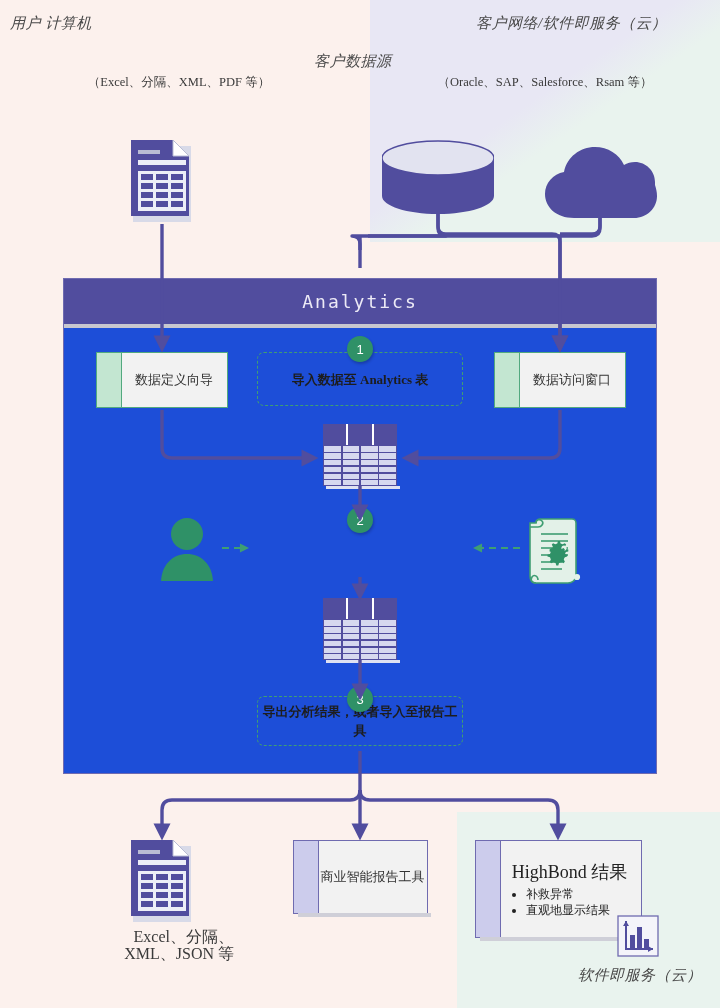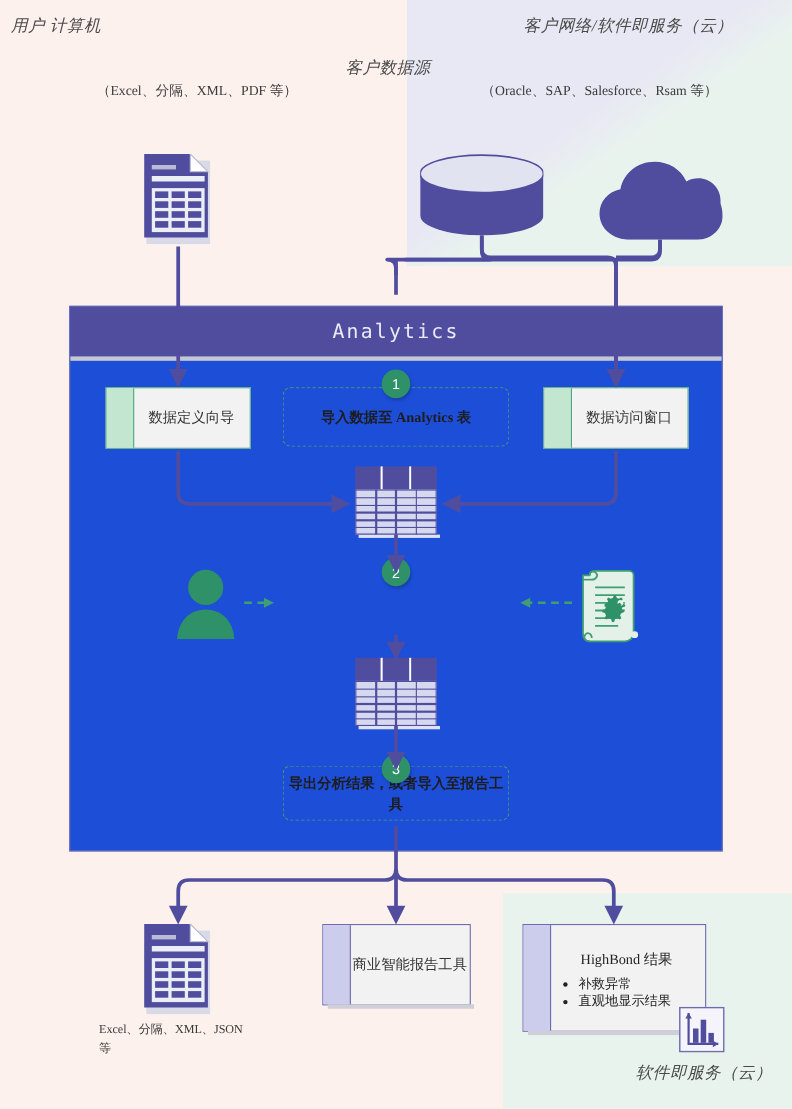--- a/index.html
+++ b/index.html
@@ -34,21 +34,21 @@
   #label-cloud-bottom{left:578px;top:966px;}
 
   
   .caption{
     font-size:12.5px;color:#3a3a3a;text-align:center;line-height:17px;
   }
   #cap-file{left:64px;top:74px;width:230px;}
   #cap-db{left:400px;top:74px;width:290px;}
   #cap-adhoc{left:100px;top:596px;width:124px;text-align:center;font-size:12.5px;}
   #cap-script{left:496px;top:596px;width:128px;text-align:center;font-size:12.5px;}
-  #cap-excel{left:90px;top:928px;width:144px;text-align:left;font-size:11px;line-height:17px;}
+  #cap-excel{left:90px;top:928px;width:144px;text-align:right;font-size:16px;line-height:17px;}
 
   
   #analytics-panel{
     left:63px;top:278px;width:594px;height:496px;
     background:#1d4ed8;border:1.4px solid #6f6bb0;box-sizing:border-box;
   }
   #analytics-header{
     position:absolute;left:0;top:0;width:100%;height:45px;
     background:#514d9e;
     display:flex;align-items:center;justify-content:center;
@@ -74,21 +74,21 @@
   .purple-box{border:1.3px solid #6f6bb0;background:#f2f2f2;}
   .purple-box .accent{background:#ccccec;border-right:1.3px solid #6f6bb0;}
   .box-shadow-bar{position:absolute;left:4px;right:-4px;bottom:-4px;height:4px;background:#cfcfd8;}
 
   #box-data-def{left:96px;top:352px;width:132px;height:56px;}
   #box-data-access{left:494px;top:352px;width:132px;height:56px;}
   #box-bi{left:293px;top:840px;width:135px;height:74px;}
   #box-highbond{left:475px;top:840px;width:167px;height:98px;}
   #box-highbond .bodytxt{padding:8px 6px 6px 28px;}
 
-  .hb-title{font-size:13px;color:#222;margin-bottom:5px;text-align:center;}
+  .hb-title{font-size:18px;color:#222;margin-bottom:5px;text-align:center;}
   .hb-list{margin:0;padding:0 0 0 22px;list-style:disc;font-size:12px;color:#222;line-height:16px;text-align:left;}
   .hb-list li{margin:0;}
 
   
   .step-box{
     box-sizing:border-box;border:1.5px dashed #3f9e72;border-radius:7px;
     background:transparent;display:flex;align-items:center;justify-content:center;
     text-align:center;font-weight:bold;font-size:13px;color:#1d1d1d;line-height:19px;
   }
   #step1-box{left:257px;top:352px;width:206px;height:54px;}

